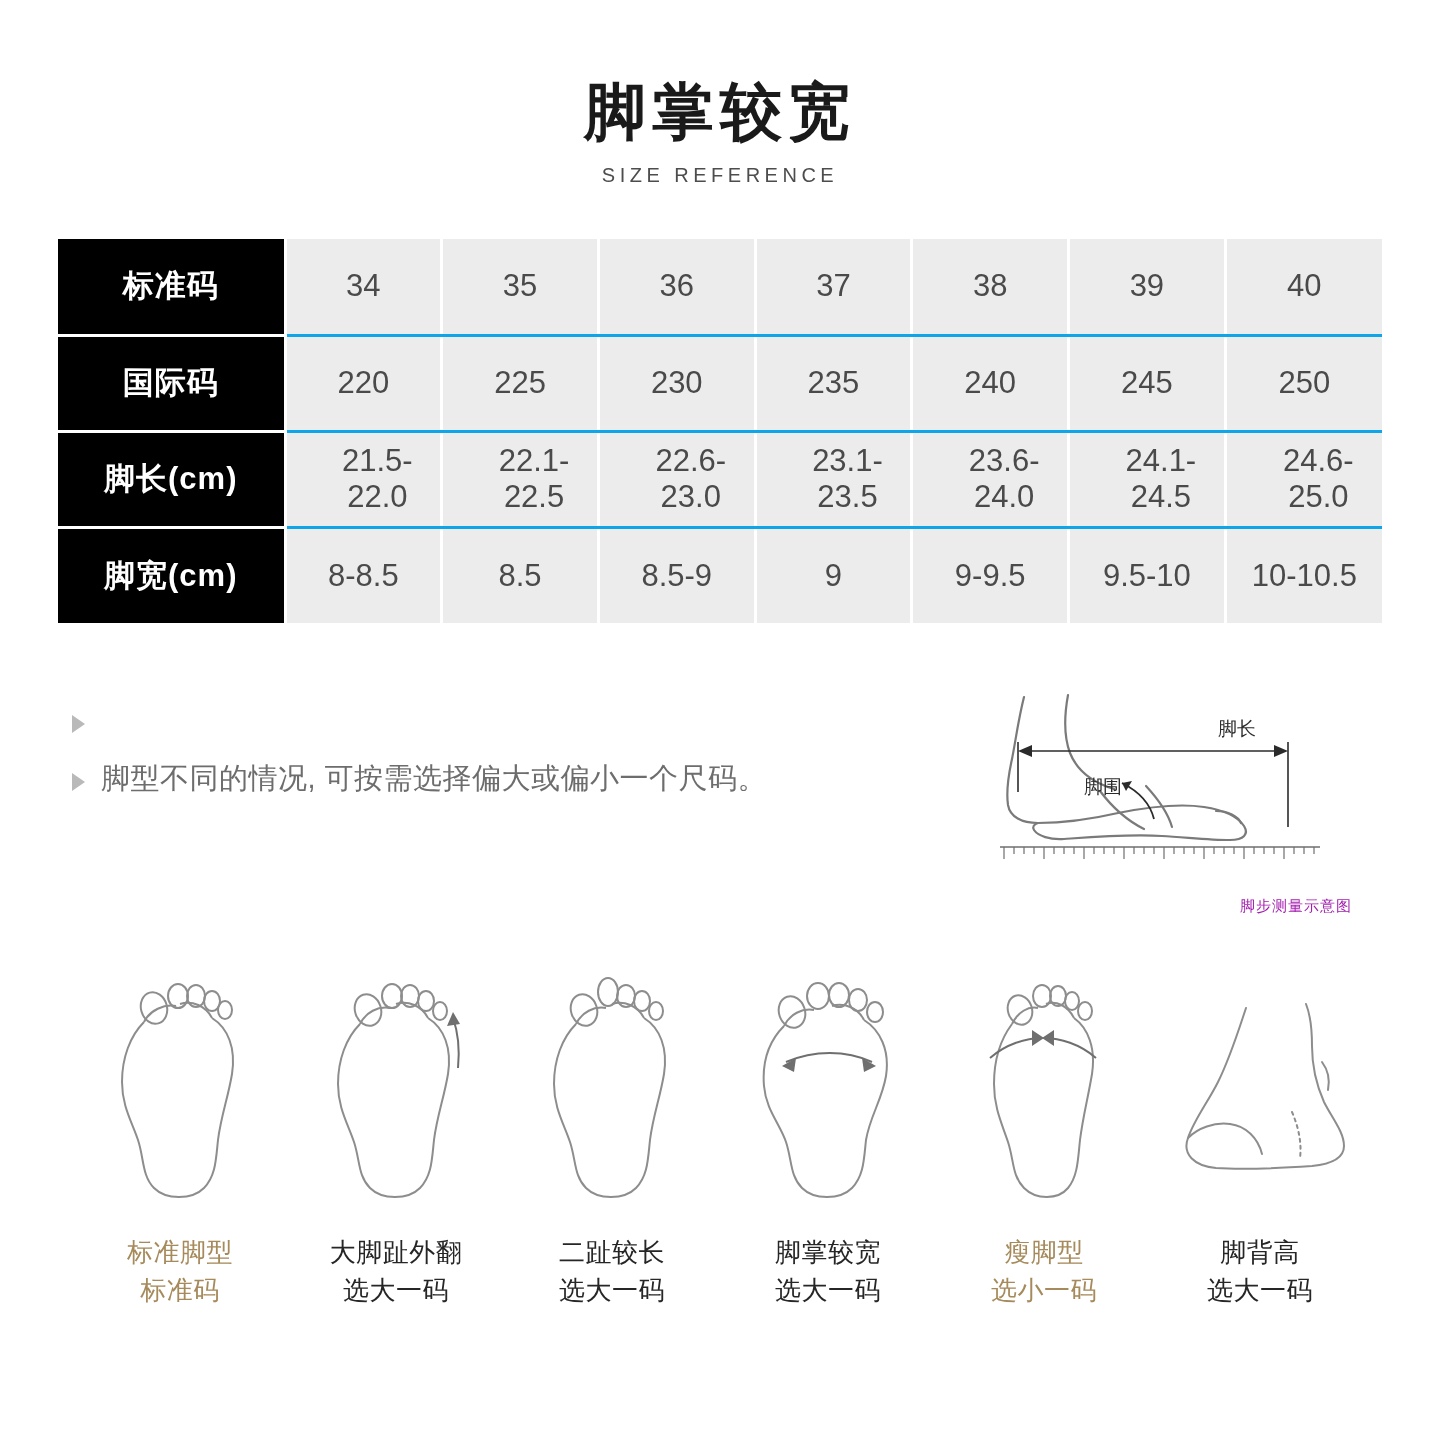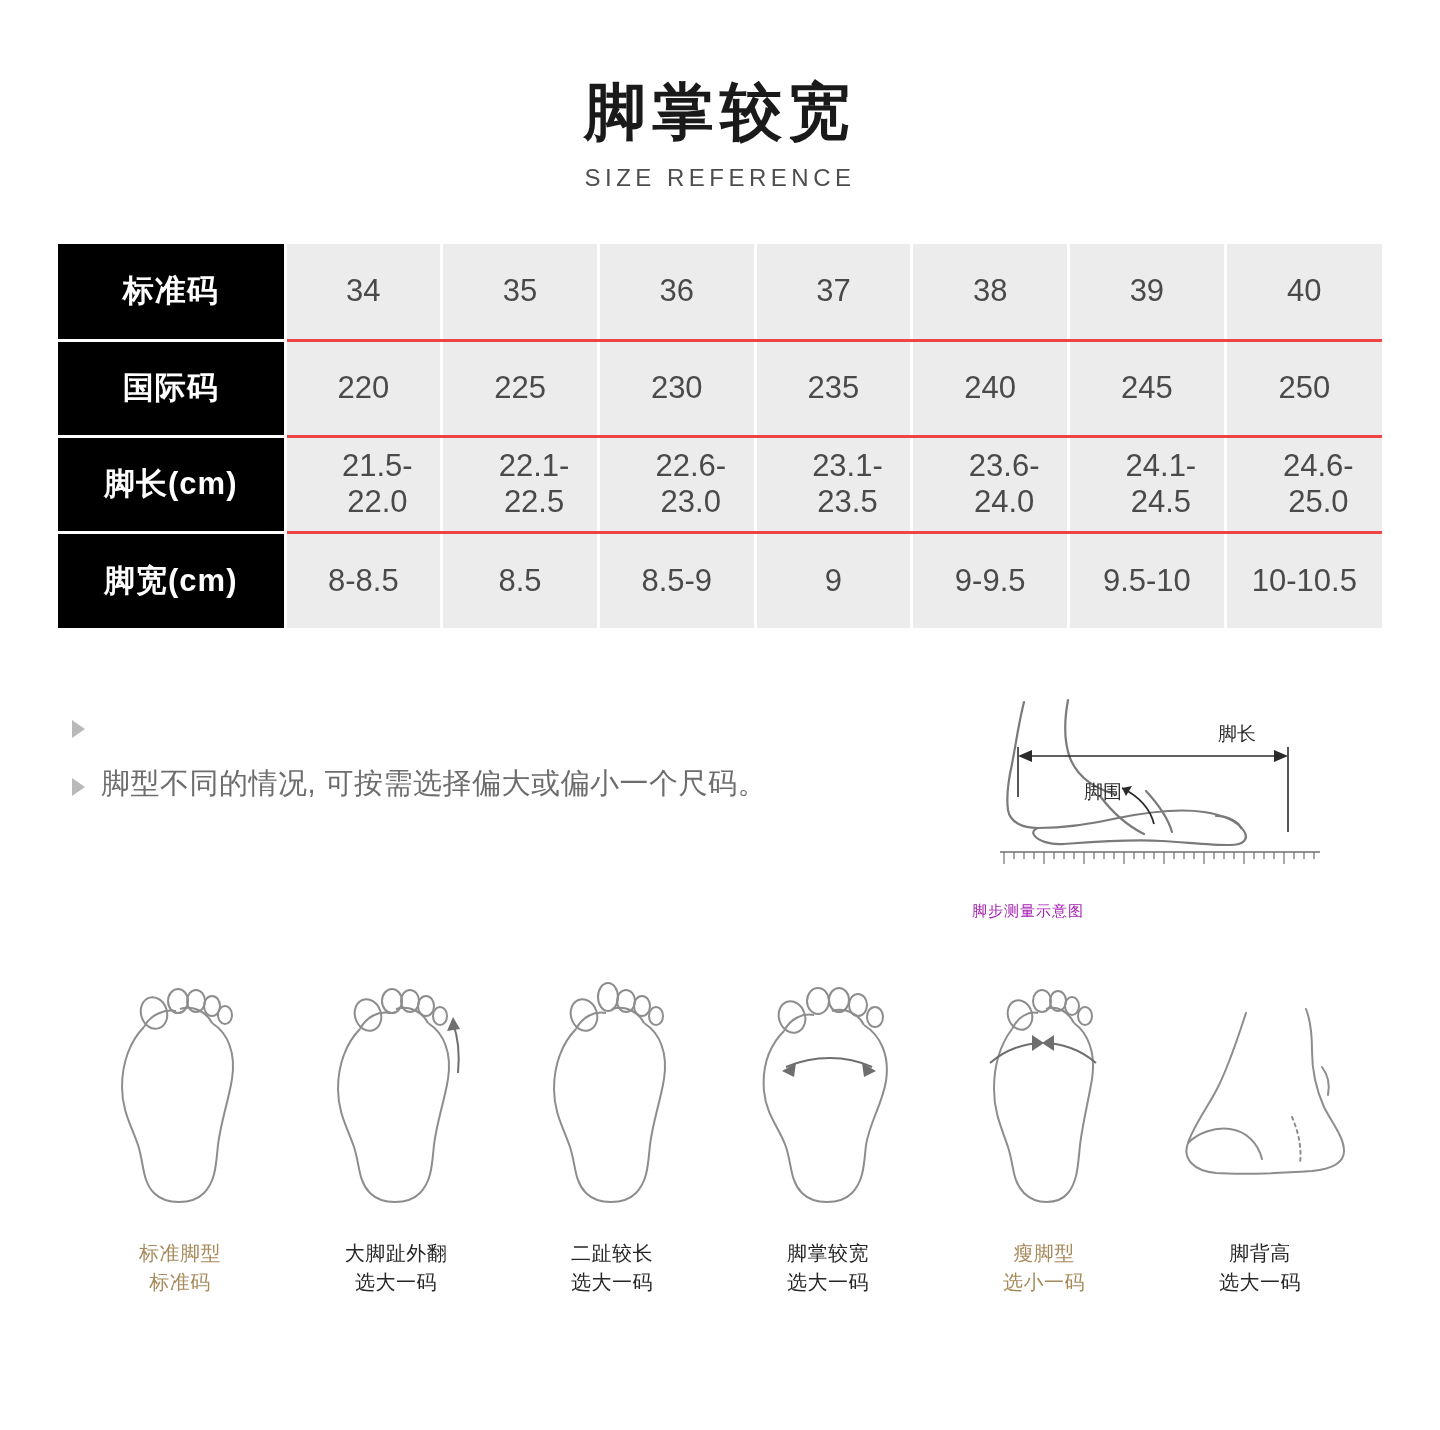--- a/index.html
+++ b/index.html
@@ -24,21 +24,21 @@
   }
   .title-cn {
     font-size: 62px;
     font-weight: bold;
     letter-spacing: 6px;
     color: #1a1a1a;
     line-height: 1.1;
   }
   .title-en {
     margin-top: 18px;
-    font-size: 24px;
+    font-size: 20px;
     letter-spacing: 4.5px;
     color: #4d4d4d;
     font-weight: normal;
   }
 
   
   .table-wrap {
     margin: 52px auto 0;
     width: 1324px;
   }
@@ -58,21 +58,21 @@
     text-align: center;
     border-right: 3px solid #ffffff;
     border-bottom: 3px solid #ffffff;
   }
   table.size-table td {
     background: #ececec;
     color: #4a4a4a;
     font-size: 31px;
     text-align: center;
     border-right: 3px solid #ffffff;
-    border-bottom: 3px solid #ef4444;
+    border-bottom: 3px solid #0ea5e9;
     font-weight: normal;
   }
   table.size-table td:last-child,
   table.size-table th:last-child { border-right: none; }
   table.size-table tr:last-child td,
   table.size-table tr:last-child th { border-bottom: none; }
   .small-num { font-size: 26px; padding-left: 28px; }
 
   
   .mid {
@@ -99,21 +99,21 @@
   .note-text {
     font-size: 29px;
     color: #6d6d6d;
     line-height: 1.35;
     letter-spacing: 0.5px;
   }
 
   .diagram {
     width: 380px;
     margin-left: 20px;
-    text-align: left;
+    text-align: right;
     padding-top: 0;
   }
   .diagram-caption {
     font-size: 15px;
     color: #a21caf;
     margin-top: 6px;
     letter-spacing: 1px;
     font-family: Liberation Mono, monospace;
   }
 
@@ -124,21 +124,21 @@
     justify-content: space-between;
     padding: 0 92px;
   }
   .foot-item {
     width: 176px;
     text-align: center;
   }
   .foot-svg { height: 250px; }
   .foot-label {
     margin-top: 18px;
-    font-size: 20px;
+    font-size: 26px;
     line-height: 1.45;
     color: #262626;
     letter-spacing: 0.5px;
   }
   .foot-label.gold { color: #a68a5b; }
 </style>
 </head>
 <body>
 
 <div class="page">

